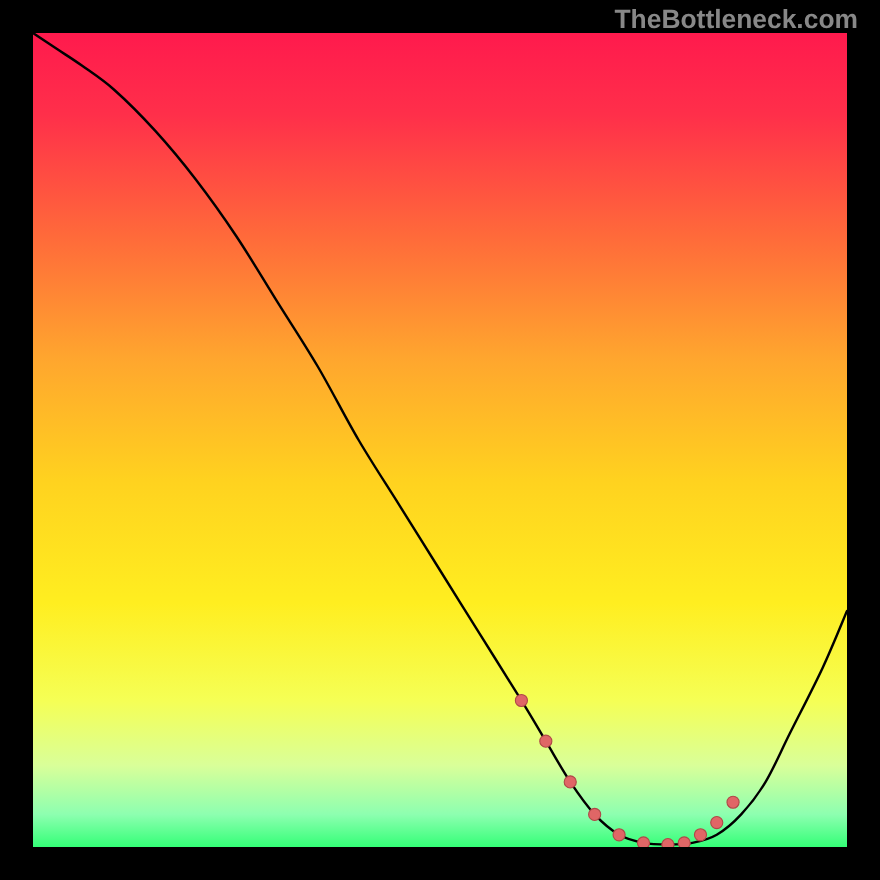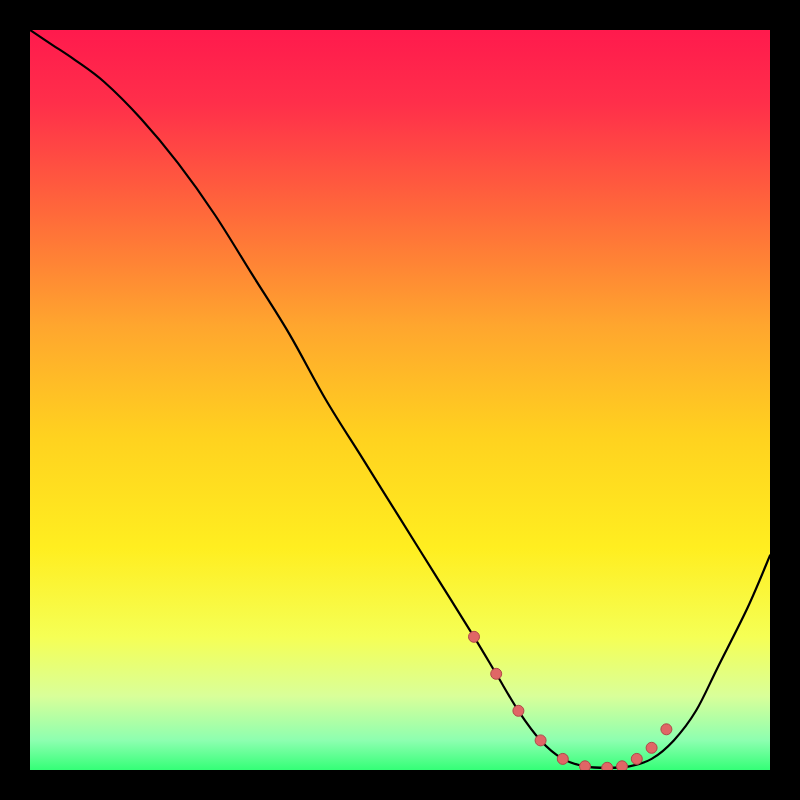--- a/index.html
+++ b/index.html
@@ -34,20 +34,21 @@
     top: 30px;
     width: 740px;
     height: 740px;
     z-index: 2;
   }
 </style>
 </head>
 <body>
 
 <div id="chart-container">
+  <div id="watermark">TheBottleneck.com</div>
   <svg id="gradient-plot" viewBox="0 0 740 740" preserveAspectRatio="none">
     <defs>
       <linearGradient id="bgGrad" x1="0" y1="0" x2="0" y2="1">
           <stop offset="0%" stop-color="#ff1a4d"></stop>
           <stop offset="10%" stop-color="#ff2f4a"></stop>
           <stop offset="25%" stop-color="#ff6a3a"></stop>
           <stop offset="40%" stop-color="#ffa62e"></stop>
           <stop offset="55.00000000000001%" stop-color="#ffd21f"></stop>
           <stop offset="70%" stop-color="#ffee20"></stop>
           <stop offset="82%" stop-color="#f5ff55"></stop>

